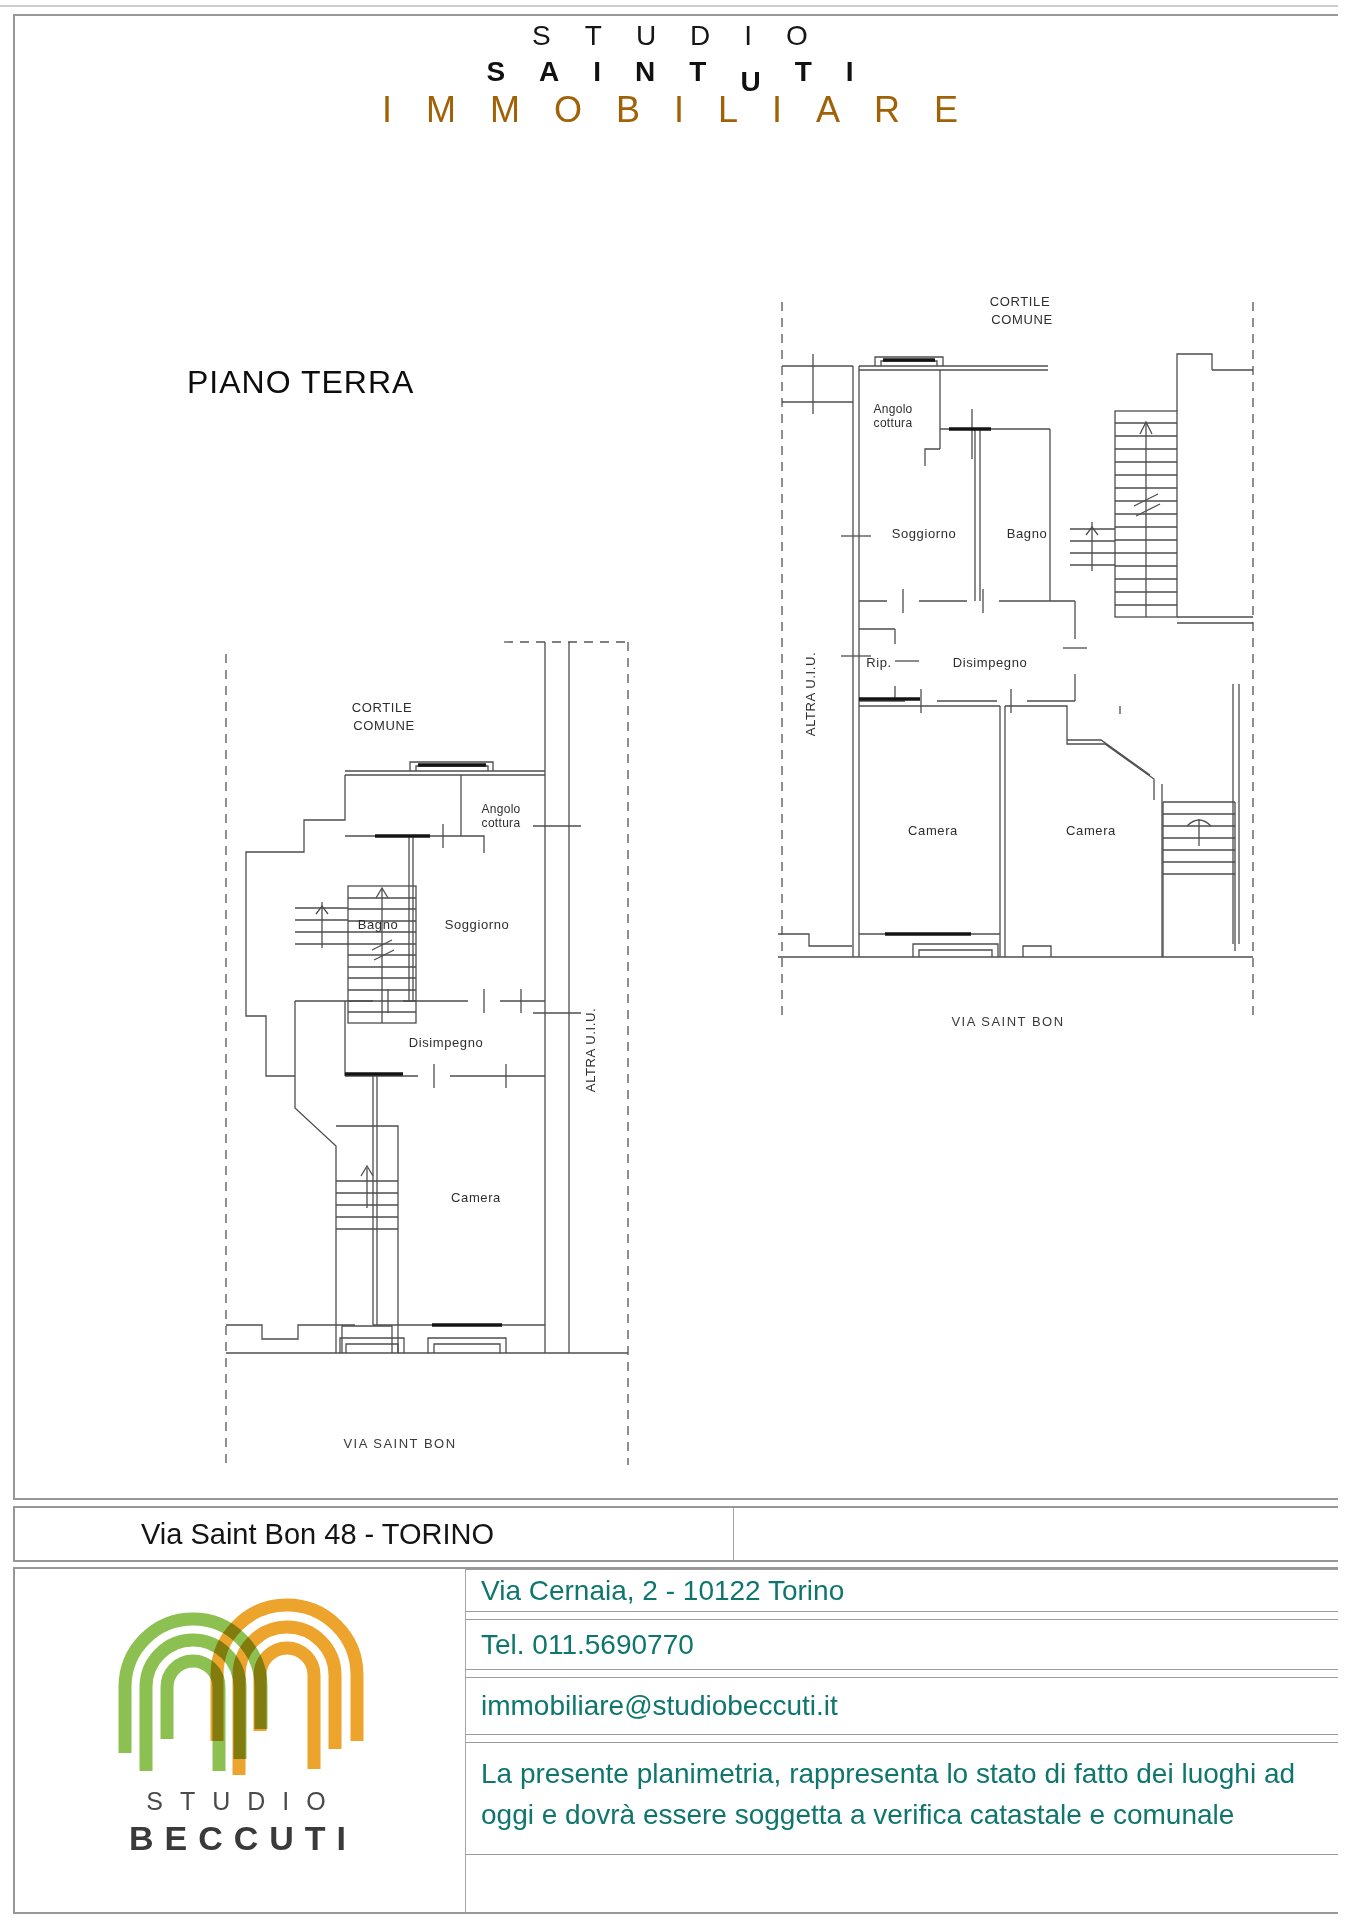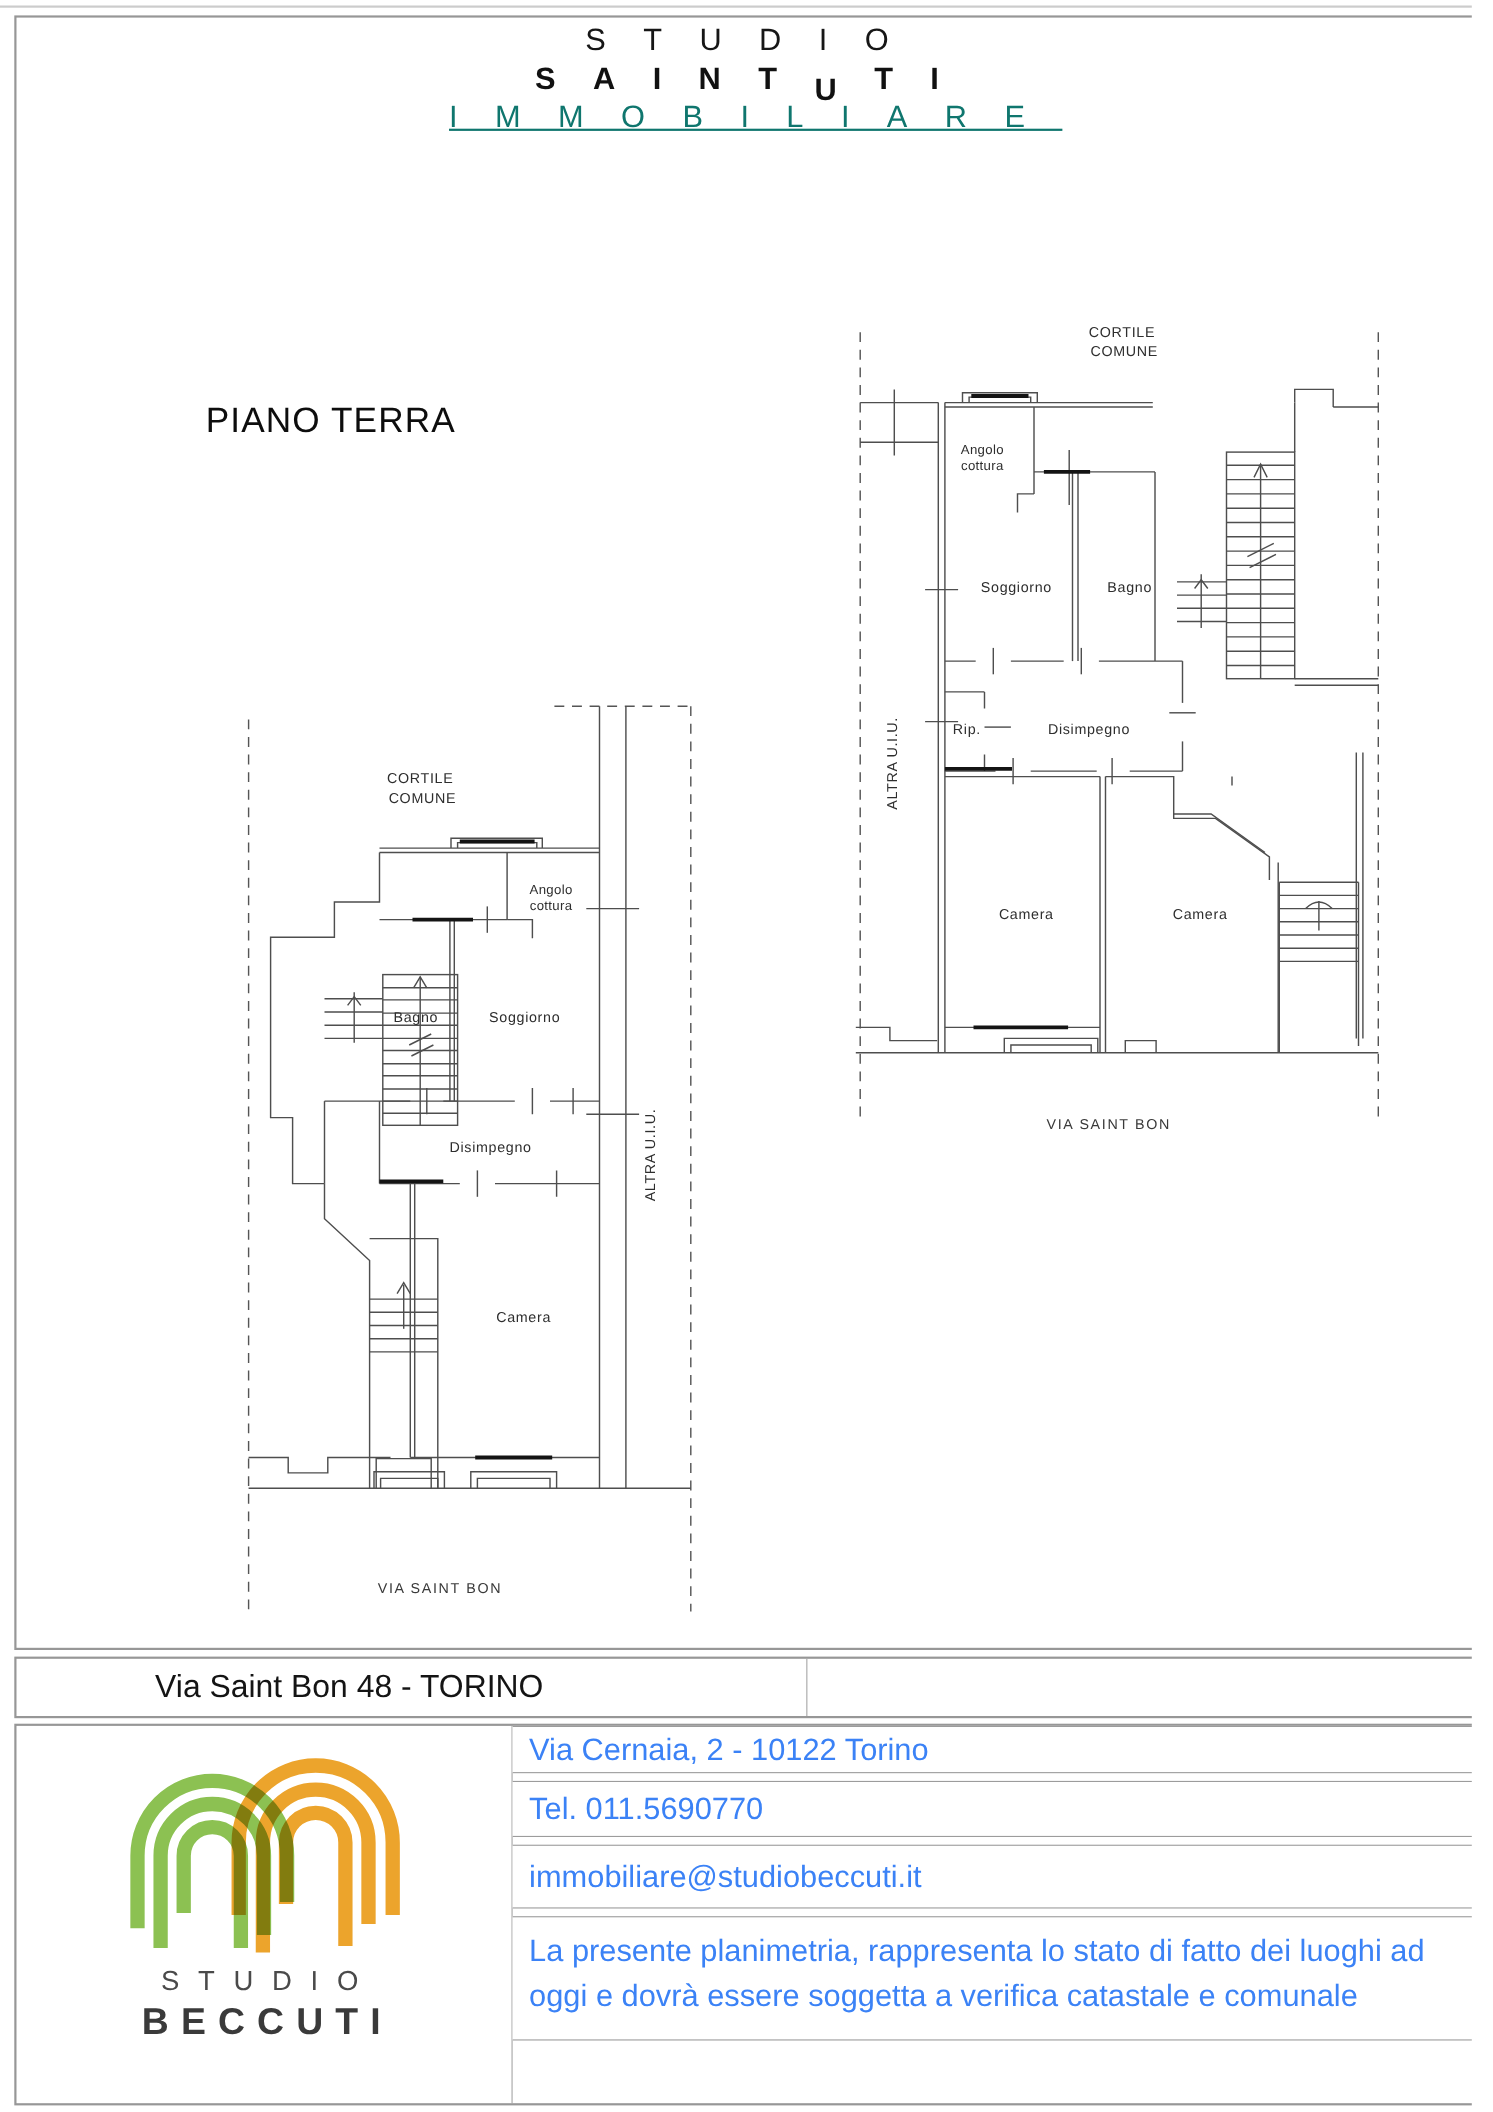--- a/index.html
+++ b/index.html
@@ -7,21 +7,21 @@
         font-family:"Liberation Sans", sans-serif;color:#111;overflow:hidden;}
   .top-scan-line{position:absolute;top:5px;left:0;width:1357px;height:0;
         border-top:2px solid #cccccc;}
   
   .main-box{position:absolute;left:13px;top:14px;width:1327px;height:1482px;
         border:2px solid #979797;background:#fff;}
   .hdr{position:absolute;left:0;top:6px;width:100%;text-align:center;line-height:1;}
   .hdr-line1{font-size:28px;letter-spacing:34px;color:#161616;margin:0 0 8px 17px;}
   .hdr-line2{font-size:28px;font-weight:bold;letter-spacing:34px;color:#111;margin:0 0 6px 17px;}
   .hdr-line2 .dropU{display:inline-block;transform:translateY(10px);}
-  .hdr-line3{font-size:28px;letter-spacing:34px;color:#0f766e;margin-left:17px;text-decoration:underline;}
+  .hdr-line3{font-size:36px;letter-spacing:34px;color:#a16207;margin-left:17px;}
   .plan-title{position:absolute;left:172px;top:348px;font-size:32px;color:#0d0d0d;
         letter-spacing:1px;}
   
   .plan-left{position:absolute;left:160px;top:538px;}
   .plan-right{position:absolute;left:622px;top:228px;}
   svg text{font-family:"Liberation Sans", sans-serif;fill:#2e2e2e;}
   .cadlabel{font-size:13px;letter-spacing:0.6px;}
   .cadsmall{font-size:12px;letter-spacing:0.3px;}
   .street{font-size:13px;letter-spacing:1.5px;fill:#3a3a3a;}
   
@@ -36,21 +36,21 @@
         border:2px solid #979797;background:#fff;}
   .logo-cell{position:absolute;left:0;top:0;width:450px;height:100%;}
   .logo-arches{position:absolute;left:85px;top:22px;}
   .logo-studio{position:absolute;left:0;width:450px;top:218px;text-align:center;
         font-size:25px;letter-spacing:17px;color:#4a4a4a;text-indent:9px;}
   .logo-beccuti{position:absolute;left:0;width:450px;top:250px;text-align:center;
         font-size:34px;font-weight:bold;letter-spacing:11px;color:#3a3a3a;text-indent:6px;}
   .contact-col{position:absolute;left:450px;right:0;top:0;bottom:0;
         border-left:1.5px solid #a5a5a5;display:flex;flex-direction:column;gap:7px;}
   .contact-row{border-top:1.5px solid #9c9c9c;border-bottom:1.5px solid #9c9c9c;
-        display:flex;align-items:center;padding-left:15px;font-size:28px;color:#3b82f6;
+        display:flex;align-items:center;padding-left:15px;font-size:28px;color:#0f766e;
         background:#fff;}
   .r1{height:41px;} .r2{height:49px;} .r3{height:56px;} .r4{height:56px;}
   .r5{height:101px;align-items:flex-start;padding-top:10px;line-height:41px;
       padding-right:18px;}
 </style>
 </head>
 <body>
 
 <div class="page">
 

